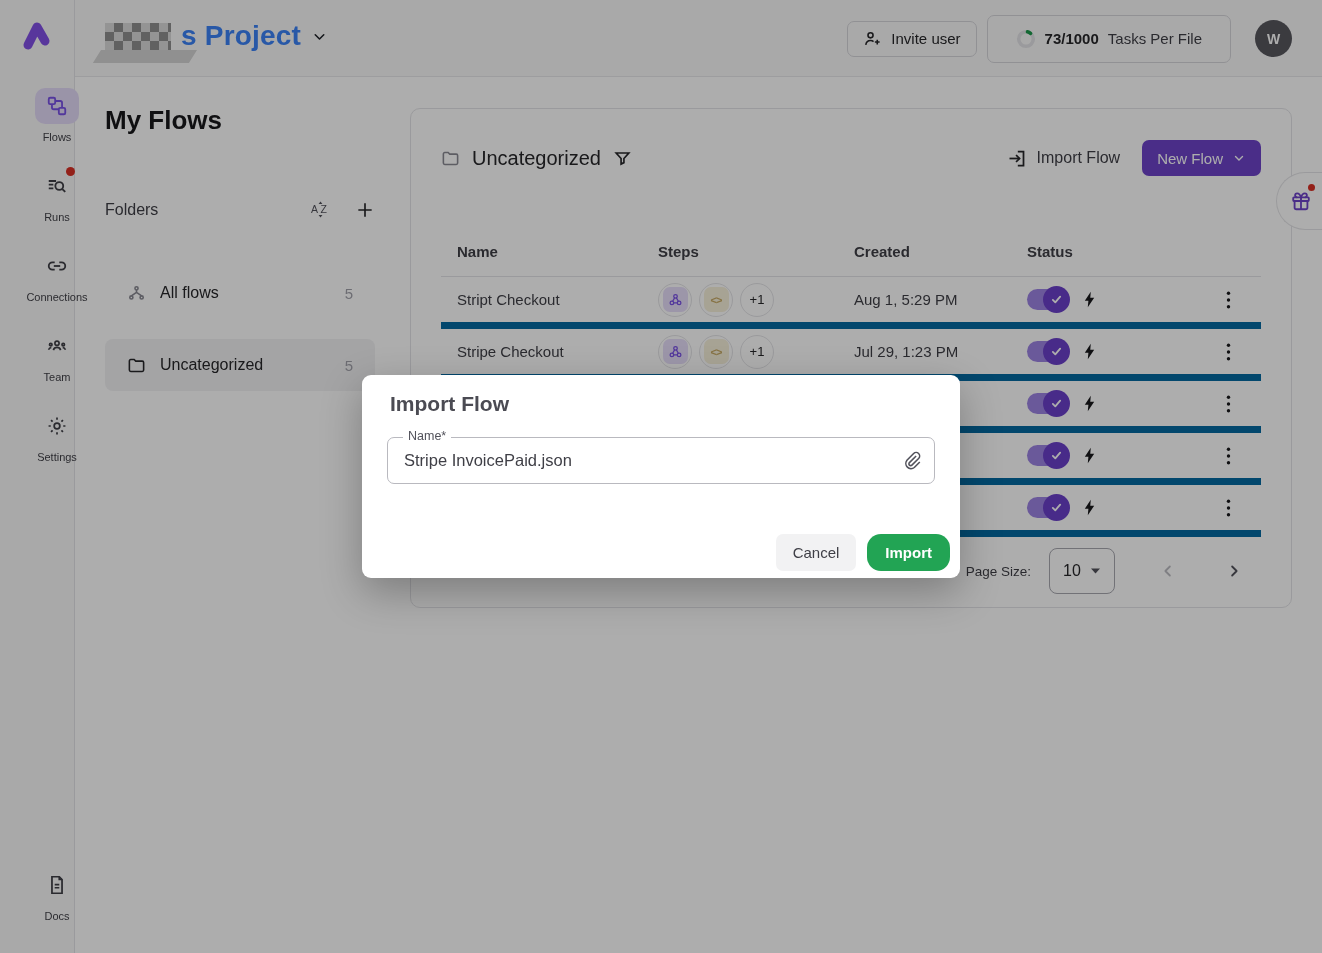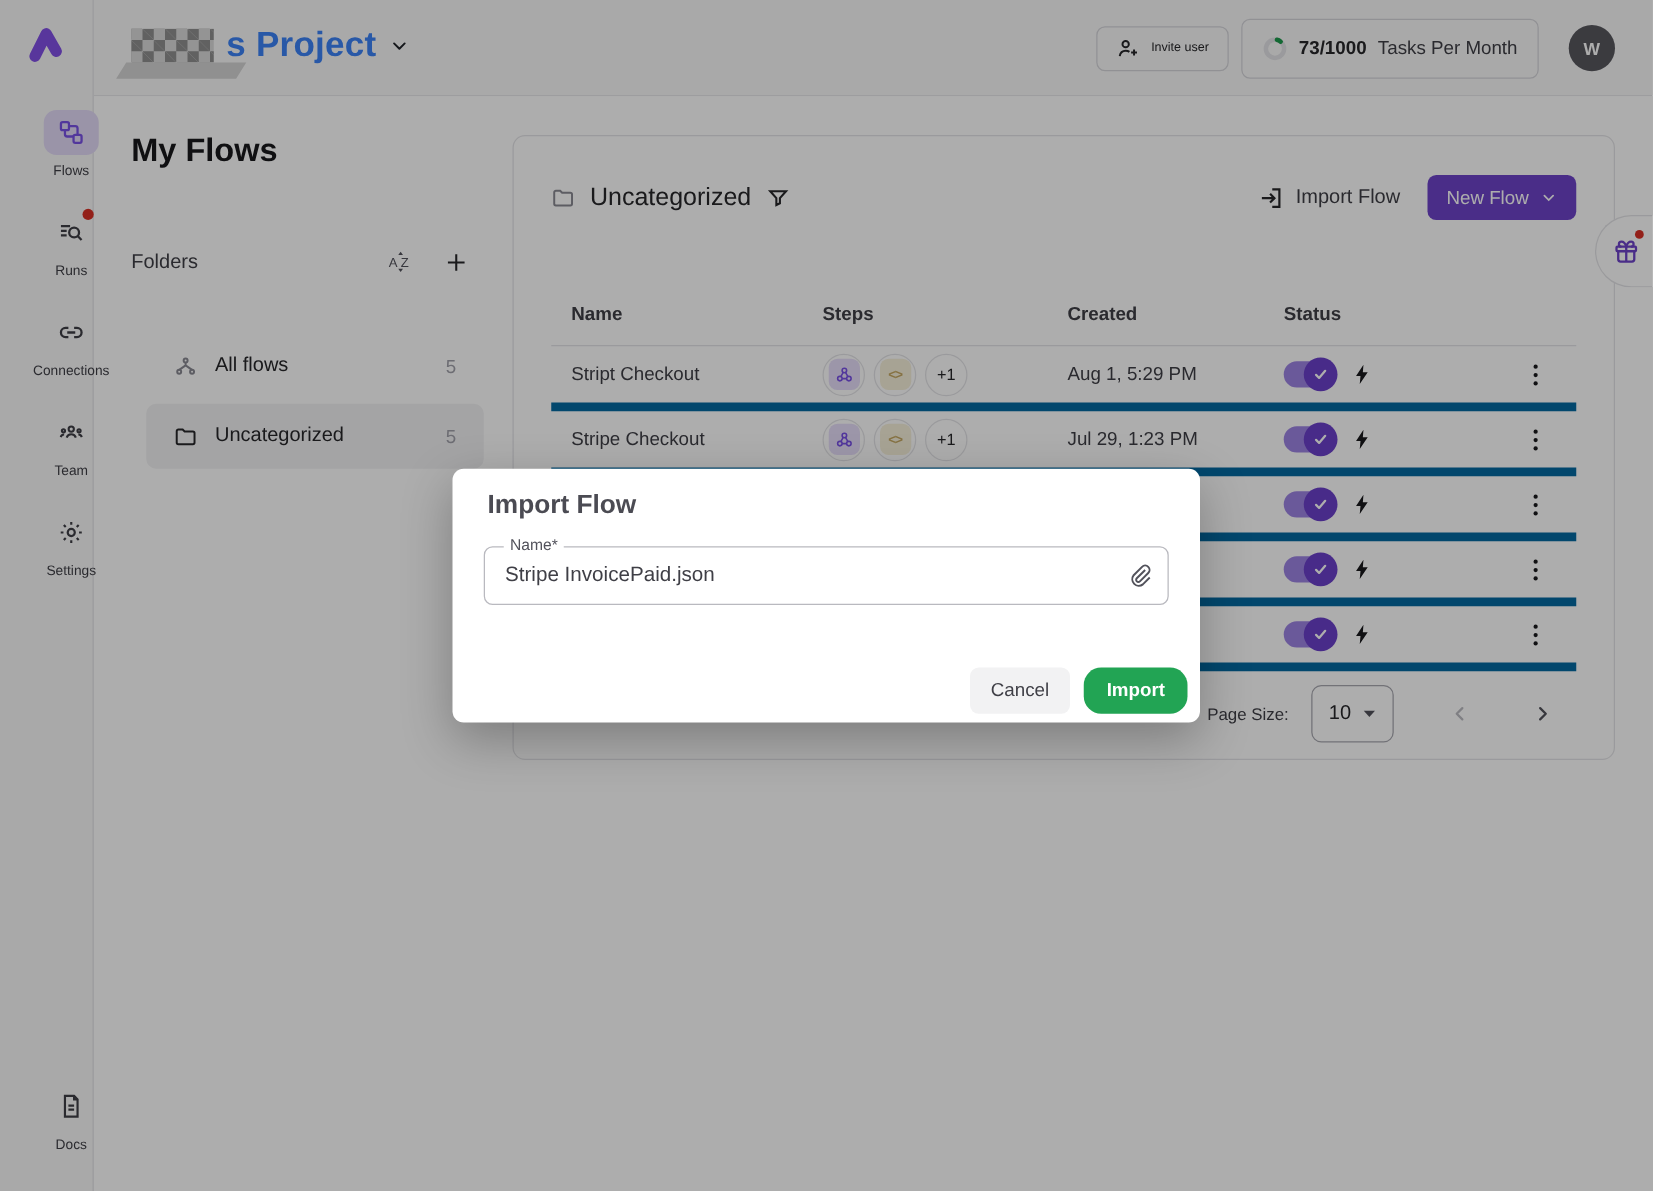--- a/index.html
+++ b/index.html
@@ -29,40 +29,40 @@
   .redact { position:relative; width:66px; height:27px;
     background-image:
       linear-gradient(45deg,#8f8f8f 25%,transparent 25%,transparent 75%,#8f8f8f 75%),
       linear-gradient(45deg,#8f8f8f 25%,#dadada 25%,#dadada 75%,#8f8f8f 75%);
     background-size:18px 18px; background-position:0 0,9px 9px; }
   .redact-tail { position:absolute; left:-4px; top:27px; width:96px; height:13px;
     background:#cdcdcd; transform:skewX(-32deg); transform-origin:left top; opacity:.85; }
   .project-name { font-size:28px; font-weight:600; color:#3b82f6; letter-spacing:.2px; }
   .top-actions { position:absolute; right:30px; top:0; height:77px; display:flex; align-items:center; gap:10px; }
   .tbtn { display:flex; align-items:center; gap:9px; height:36px; padding:0 15px;
-    border:1px solid #d6d6db; border-radius:7px; background:transparent; font-size:10px;
+    border:1px solid #d6d6db; border-radius:7px; background:transparent; font-size:15px;
     color:#27272a; cursor:pointer; font-family:inherit; }
-  .tasks-pill { display:flex; align-items:center; gap:9px; height:48px; padding:0 16px;
+  .tasks-pill { display:flex; align-items:center; gap:9px; height:48px; padding:0 28px;
     border:1px solid #d6d6db; border-radius:7px; cursor:pointer; }
   .tasks-count { font-size:15px; font-weight:700; color:#27272a; }
   .tasks-label { font-size:15px; color:#3f3f46; }
   .avatar { width:37px; height:37px; border-radius:50%; background:#57575e; color:#fff;
     display:flex; align-items:center; justify-content:center; font-size:14px; font-weight:700;
     margin-left:14px; cursor:pointer; }
 
   
   .main { position:absolute; left:75px; top:77px; right:0; bottom:0; background:#fff; }
 
   .flows-panel { position:absolute; left:30px; top:28px; width:270px; }
   .page-title { font-size:26px; font-weight:700; color:#18181b; }
   .folders-row { position:absolute; left:0; top:94px; width:270px; display:flex; align-items:center; }
   .folders-label { font-size:16px; color:#3f3f46; }
   .folders-icons { margin-left:auto; display:flex; align-items:center; gap:24px; }
   .icon-btn { display:flex; align-items:center; justify-content:center; cursor:pointer; color:#3f3f46; background:none; border:none; }
-  .folder-list { position:absolute; left:12px; top:162px; width:270px; display:flex; flex-direction:column; gap:4px; }
+  .folder-list { position:absolute; left:0; top:162px; width:270px; display:flex; flex-direction:column; gap:20px; }
   .folder-item { height:52px; display:flex; align-items:center; gap:14px; padding:0 22px;
     border-radius:8px; font-size:16px; color:#27272a; cursor:pointer; }
   .folder-item.selected { background:#f2f2f4; }
   .folder-count { margin-left:auto; font-size:15px; color:#a1a1aa; }
   .folder-item .fi { color:#8a8a93; display:flex; }
 
   
   .card { position:absolute; left:335px; top:31px; width:882px; height:500px;
     border:1px solid #e4e4e7; border-radius:10px; background:#fff; }
   .card-header { display:flex; align-items:center; height:78px; padding:20px 30px 0 30px; }
@@ -226,21 +226,21 @@
         <span>Invite user</span>
       </button>
       <div class="tasks-pill">
         <span style="display:flex;">
           <svg width="20" height="20" viewBox="0 0 20 20" fill="none">
               <circle cx="10" cy="10" r="7.3" stroke="#e4e4e7" stroke-width="3.6"></circle>
               <circle cx="10" cy="10" r="7.3" stroke="#1d9a4c" stroke-width="3.6" stroke-dasharray="3.4 42.5" stroke-linecap="round" transform="rotate(-78 10 10)"></circle>
             </svg>
         </span>
         <span class="tasks-count">73/1000</span>
-        <span class="tasks-label">Tasks Per Month</span>
+        <span class="tasks-label">Tasks Per File</span>
       </div>
       <div class="avatar">W</div>
     </div>
   </header>
 
   <main class="main">
 
     <section class="flows-panel">
       <h1 class="page-title">My Flows</h1>
       <div class="folders-row">

